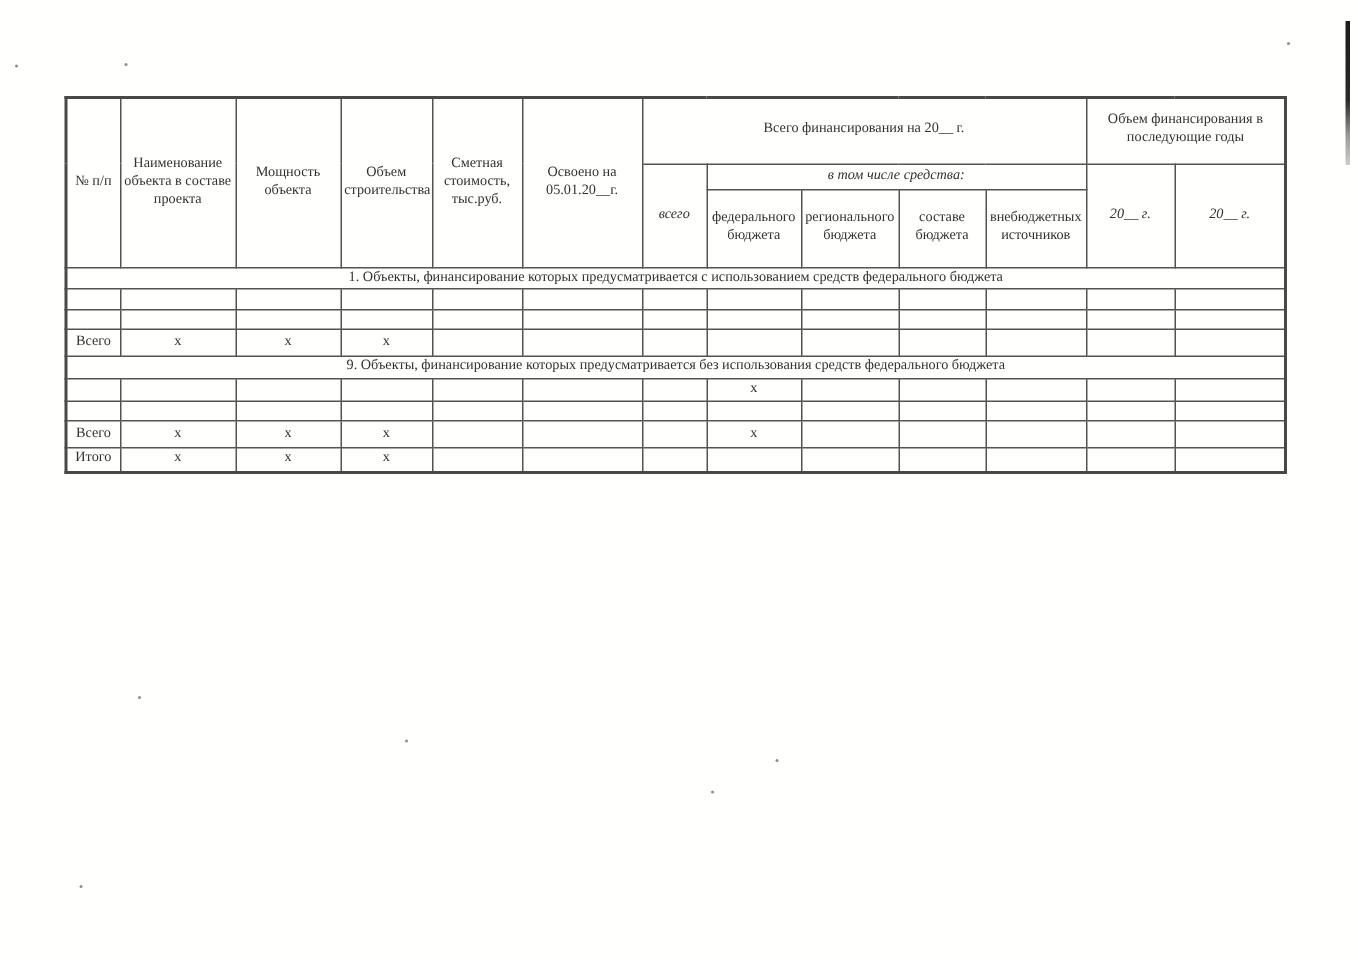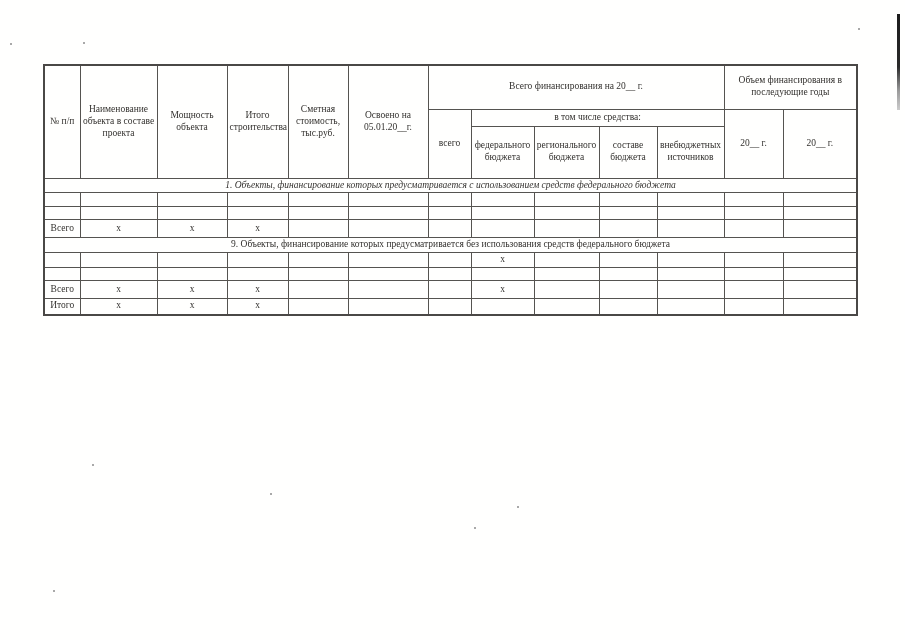--- a/index.html
+++ b/index.html
@@ -27,31 +27,30 @@
     font-size: 9.5px;
     line-height: 1.25;
     padding: 1px 2px;
     color: #33312e;
     overflow: hidden;
   }
   table.fin { border: 2px solid #4a4846; }
   .hdr { font-size: 9.5px; }
   .hdr-small { font-size: 9px; margin-left: 34px; }
   .section-title td {
-    font-style: italic;
     text-align: center;
     font-size: 9.5px;
     height: 14px;
     padding: 0 2px;
   }
   .section-title.upright td { font-style: normal; }
   .row-label { text-align: left; padding-left: 3px; }
   .xcell { font-size: 9.5px; }
   .h-a td { height: 44px; }
-  .h-b td { height: 17px; }
+  .h-b td { height: 17px; font-style: italic; }
   .h-c td { height: 52px; }
   .r-empty td { height: 13px; }
   .r-empty2 td { height: 14px; }
   .r-total td { height: 18px; }
   .r-itogo td { height: 16px; }
 
   
   .edge-line {
     position: absolute;
     left: 897px; top: 14px;
@@ -85,21 +84,21 @@
         <col style="width:67px">
         <col style="width:59px">
       <col style="width:74px">
     </colgroup>
 
     <tbody>
         <tr class="h-a">
       <td rowspan="3" class="hdr">№ п/п</td>
       <td rowspan="3" class="hdr">Наименование объекта в составе проекта</td>
       <td rowspan="3" class="hdr">Мощность объекта</td>
-      <td rowspan="3" class="hdr">Итого строительства</td>
+      <td rowspan="3" class="hdr">Объем строительства</td>
       <td rowspan="3" class="hdr">Сметная стоимость, тыс.руб.</td>
       <td rowspan="3" class="hdr">Освоено на 05.01.20__г.</td>
       <td colspan="5" class="hdr">Всего финансирования на 20__ г.</td>
       <td colspan="2" class="hdr">Объем финансирования в последующие годы</td>
     </tr>
 
     <tr class="h-b">
       <td rowspan="2" class="hdr">всего</td>
       <td colspan="4" class="hdr">в том числе средства:</td>
       <td rowspan="2" class="hdr">20__ г.</td>

